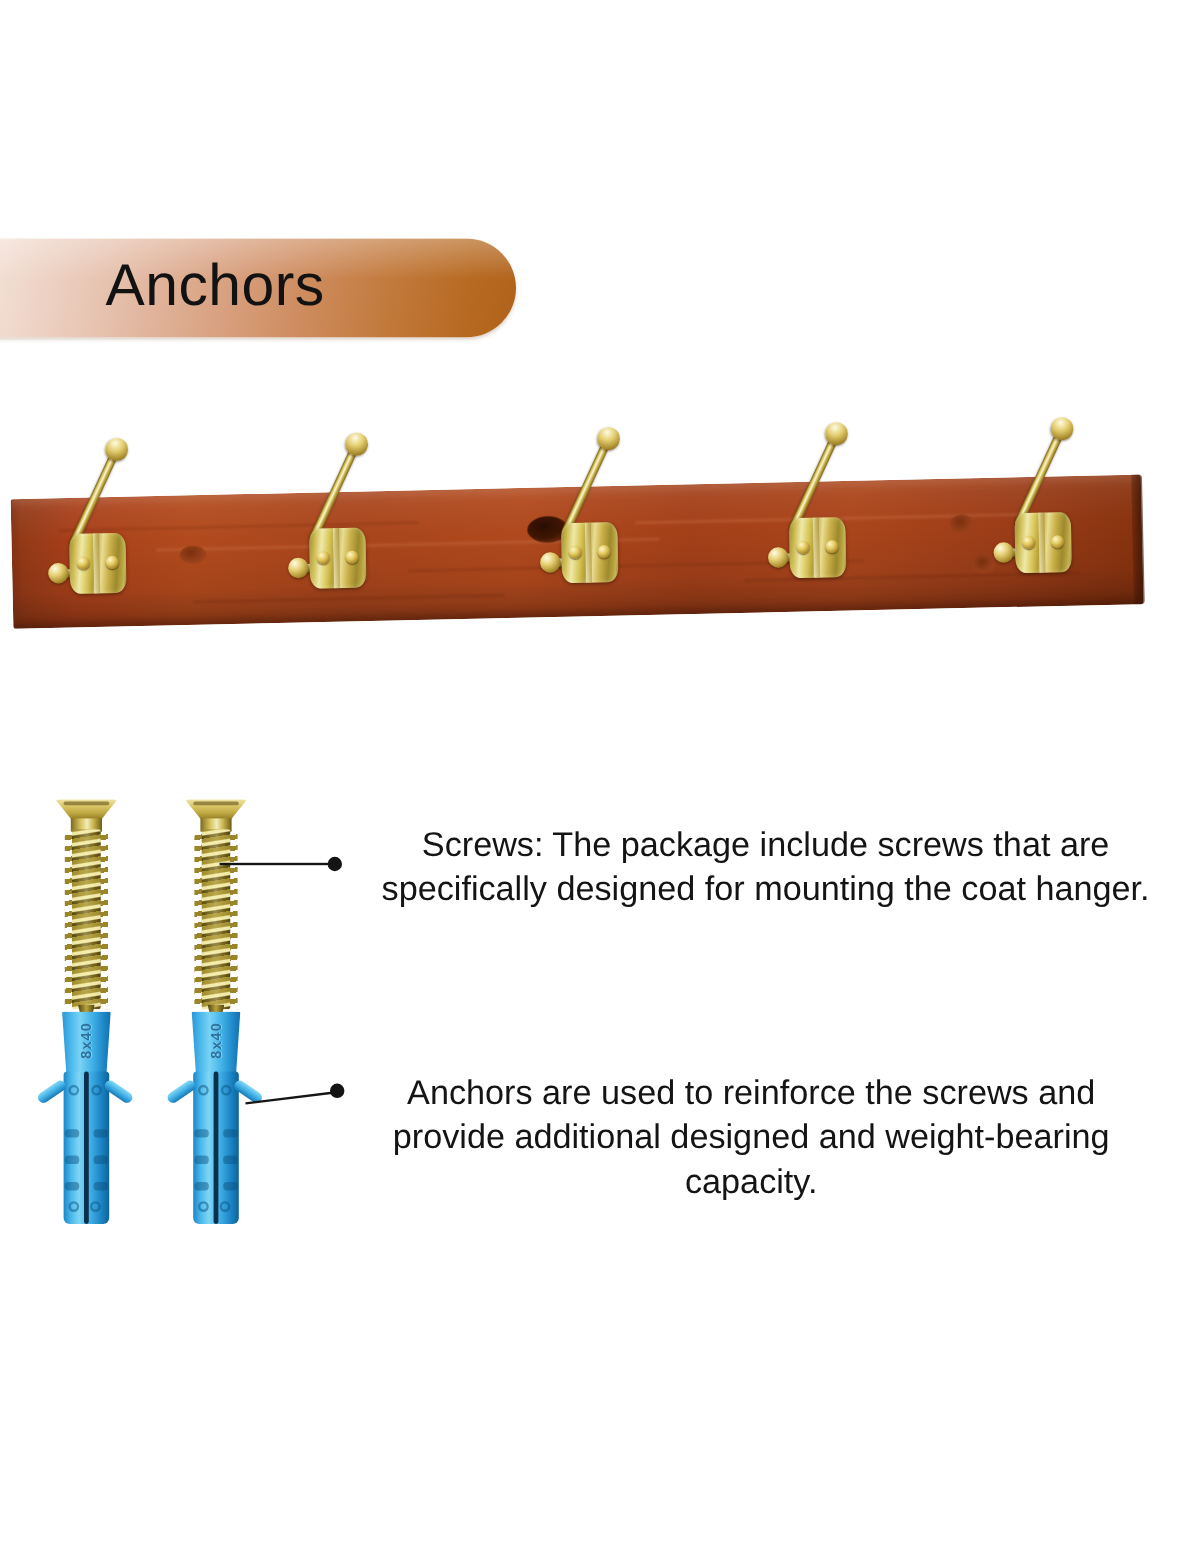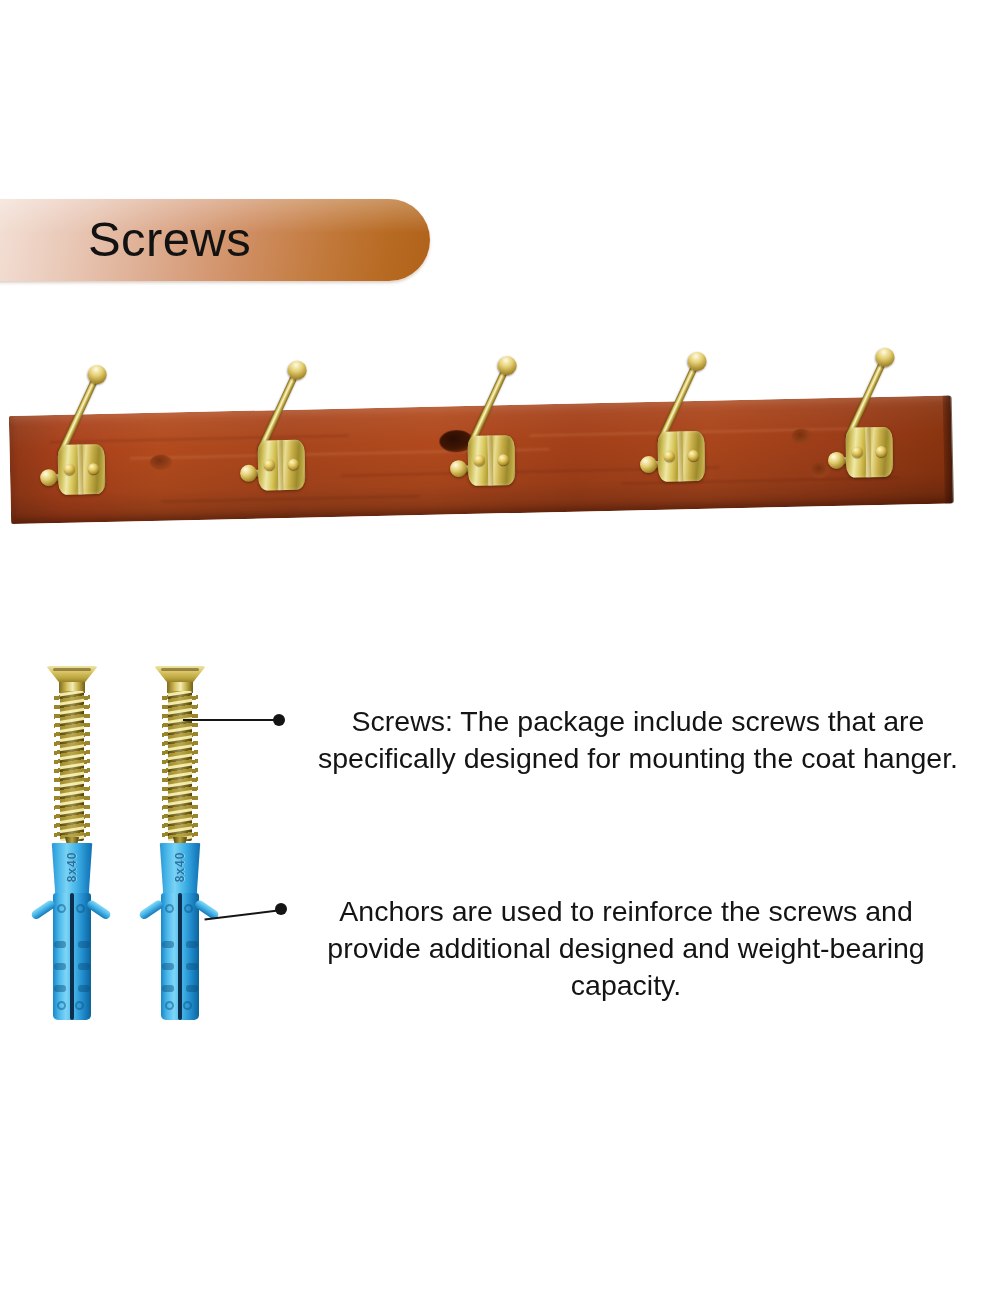--- a/index.html
+++ b/index.html
@@ -374,28 +374,28 @@
 
   
   .callout-text {
     position: absolute;
     text-align: center;
     color: #141414;
     font-size: 28.5px;
     line-height: 1.30;
     font-weight: 400;
   }
-  #screws-text  { left: 296px; top: 703px; width: 684px; }
+  #screws-text  { left: 296px; top: 686px; width: 684px; }
   #anchors-text { left: 296px; top: 893px; width: 660px; }
 </style>
 </head>
 <body>
 
 <div class="banner">
-  <div class="banner-title">Screws</div>
+  <div class="banner-title">Anchors</div>
 </div>
 
 <div class="rack-scene">
   <div class="rack-rotate">
 
     <div class="rack-board"></div>
     <div class="rack-endcap"></div>
 
     <div class="grain" style="left:40px;  top:26px; width:300px;"></div>
     <div class="grain light" style="left:120px; top:44px; width:420px;"></div>

